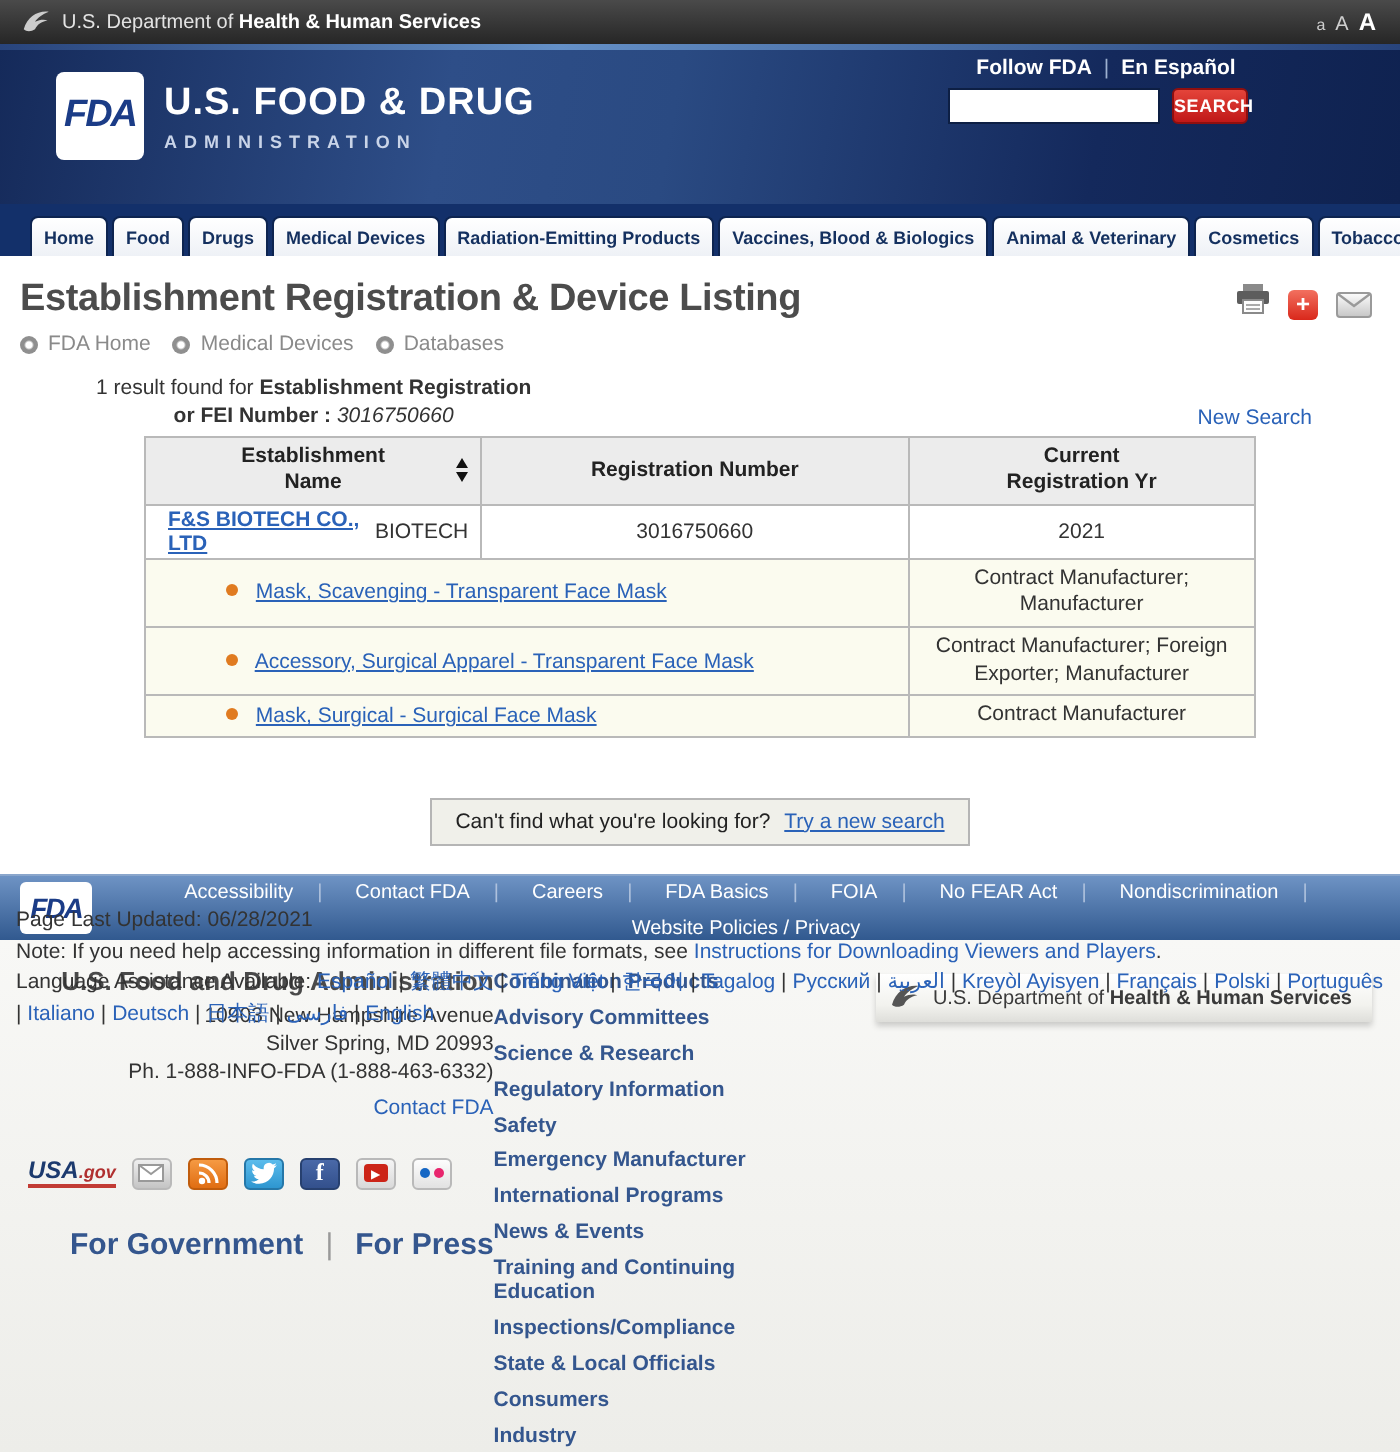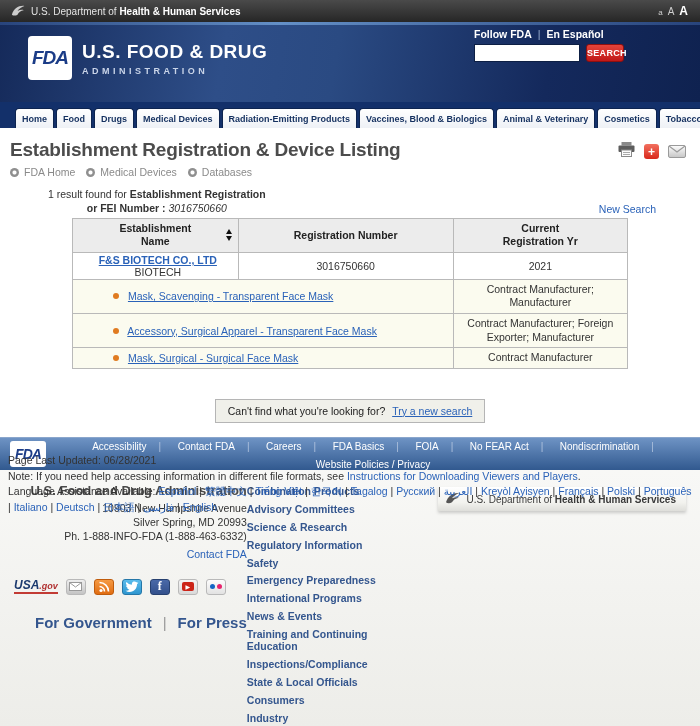--- a/index.html
+++ b/index.html
@@ -18,21 +18,21 @@
 
   
   .main-header { position: relative; height: 80px; background: linear-gradient(100deg, #152a5a 0%, #2e4e88 32%, #2a4a82 48%, #14295c 78%, #0f2250 100%); }
   .main-header::before { content: ""; position: absolute; top: 0; left: 0; right: 0; height: 3px; background: linear-gradient(to right, #28447c, #6490c7 40%, #28447c); }
   .brand { position: absolute; left: 28px; top: 14px; display: flex; align-items: center; gap: 10px; text-decoration: none; }
   .fda-box { width: 44px; height: 44px; background: #fff; border-radius: 4px; display: flex; align-items: center; justify-content: center; color: #1b3c87; font-weight: bold; font-size: 19px; font-style: italic; letter-spacing: -1px; }
   .fda-box-sm { width: 36px; height: 26px; background: #fff; border-radius: 3px; display: flex; align-items: center; justify-content: center; color: #1b3c87; font-weight: bold; font-size: 14px; font-style: italic; letter-spacing: -1px; }
   .brand-line1 { color: #fff; font-size: 19px; font-weight: bold; letter-spacing: 0.5px; }
   .brand-line2 { color: #c9d4e8; font-size: 9px; font-weight: bold; letter-spacing: 3.5px; margin-top: 3px; }
   .header-right { position: absolute; right: 68px; top: 6px; width: 158px; }
-  .header-links { font-size: 10.5px; font-weight: bold; color: #fff; margin-bottom: 4px; white-space: nowrap; }
+  .header-links { font-size: 10.5px; font-weight: bold; color: #fff; margin-bottom: 4px; white-space: nowrap; text-align: center; }
   .header-links a { color: #fff; text-decoration: none; }
   .header-links .hl-sep { color: #9db0d0; margin: 0 6px; font-weight: normal; }
   .search-row { display: flex; gap: 6px; }
   .search-row input { width: 106px; height: 18px; border: 1px solid #0d1f44; background: #fff; font-size: 11px; padding: 0 3px; }
   .search-btn { width: 38px; height: 18px; background: linear-gradient(#e4443a, #c01818); color: #fff; border: 1px solid #8f0f0f; border-radius: 3px; font-size: 9px; font-weight: bold; letter-spacing: 0.3px; cursor: pointer; font-family: "Liberation Sans", sans-serif; }
 
   
   .tabs { height: 26px; background: #13306a; padding-left: 15px; display: flex; align-items: flex-end; overflow: hidden; }
   .tab { display: inline-block; background: linear-gradient(#ffffff, #eef1f6); color: #14305f; font-size: 9px; font-weight: bold; text-decoration: none; padding: 5px 6px 4px; border: 1px solid #0d2450; border-bottom: none; border-radius: 4px 4px 0 0; margin-right: 2px; white-space: nowrap; }
 
@@ -55,21 +55,21 @@
   table { width: 556px; margin: 1px auto 0; border-collapse: collapse; font-size: 10.5px; }
   th, td { border: 1px solid #b9b9b9; }
   th { background: #ececec; font-weight: bold; color: #222; padding: 3px 4px; vertical-align: middle; }
   .th-text { white-space: pre-line; text-align: center; line-height: 1.25; }
   .th-est { position: relative; }
   .sort-icon { position: absolute; right: 6px; top: 50%; transform: translateY(-50%); display: flex; flex-direction: column; gap: 2px; cursor: pointer; }
   .tri-up { width: 0; height: 0; border-left: 3.5px solid transparent; border-right: 3.5px solid transparent; border-bottom: 5px solid #111; }
   .tri-down { width: 0; height: 0; border-left: 3.5px solid transparent; border-right: 3.5px solid transparent; border-top: 5px solid #111; }
   .col-est { width: 175px; } .col-reg { width: 231px; } .col-yr { width: 185px; }
   .main-row td { background: #fff; height: 27px; }
-  .est-cell { display: flex; justify-content: space-between; align-items: center; padding: 0 6px 0 11px; flex-direction: column; }
+  .est-cell { display: flex; justify-content: space-between; align-items: center; padding: 0 6px 0 11px; }
   .est-link { color: #2a62b8; font-weight: bold; text-decoration: underline; }
   .center { text-align: center; }
   .device-row td { background: #fbfbef; padding: 3px 6px; }
   .device-cell { padding-left: 40px !important; }
   .bullet { display: inline-block; width: 6px; height: 6px; border-radius: 50%; background: #e07b20; margin-right: 6px; vertical-align: 1px; }
   .device-link { color: #2a62b8; text-decoration: underline; }
   .activities { text-align: center; line-height: 1.3; }
 
   
   .cantfind-wrap { text-align: center; margin-top: 30px; }
@@ -361,21 +361,21 @@
       <a>For Government</a><span class="gp-sep">|</span><a>For Press</a>
     </div>
   </div>
 
   <div class="f-mid">
     <a>Combination Products</a>
     <a>Advisory Committees</a>
     <a>Science &amp; Research</a>
     <a>Regulatory Information</a>
     <a>Safety</a>
-    <a>Emergency Preparedness</a>
+    <a>Emergency Manufacturer</a>
     <a>International Programs</a>
     <a>News &amp; Events</a>
     <a>Training and Continuing Education</a>
     <a>Inspections/Compliance</a>
     <a>State &amp; Local Officials</a>
     <a>Consumers</a>
     <a>Industry</a>
 
   </div>
 

